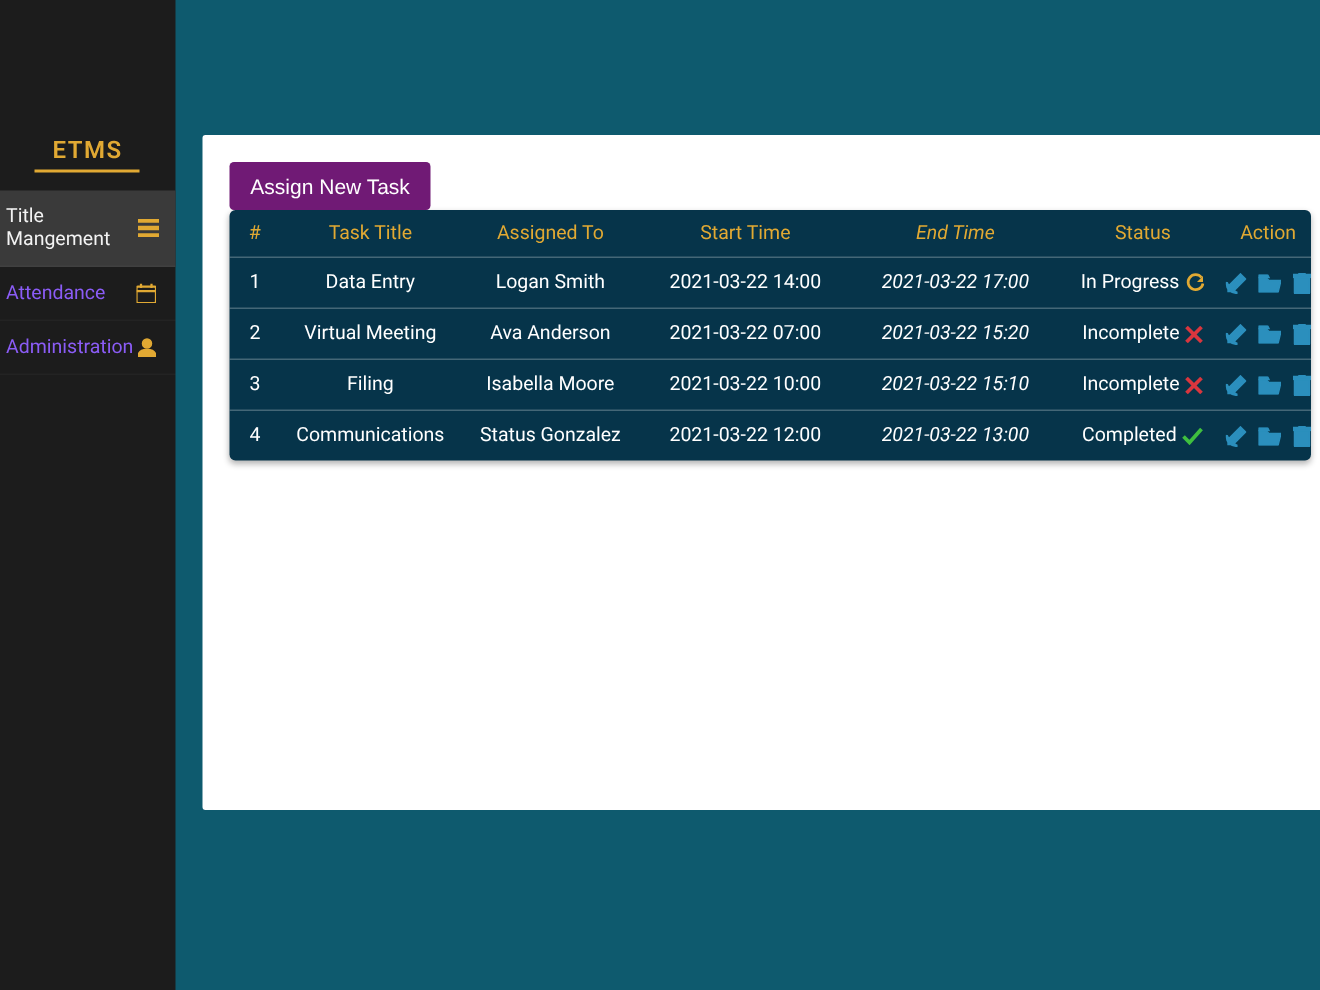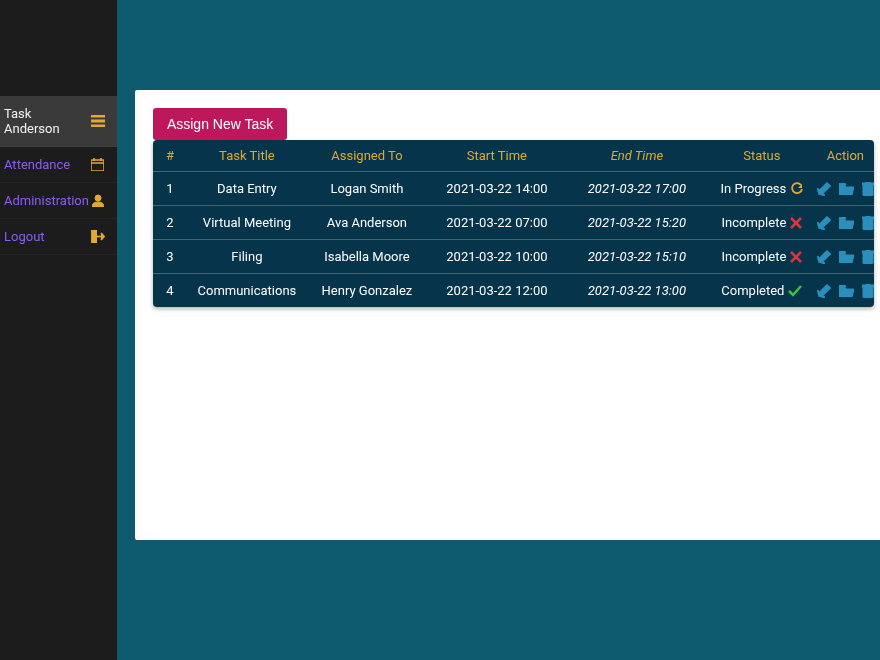--- a/index.html
+++ b/index.html
@@ -10,21 +10,21 @@
   .brand { color: #e1a933; font-size: 16px; font-weight: 600; letter-spacing: 1px; }
   .brand-underline { height: 2px; width: 70px; background: #e1a933; margin: 4px auto 0 auto; }
   .nav { margin-top: 6px; }
   .nav-item { display: flex; align-items: center; justify-content: space-between; padding: 10px 10px 10px 4px; font-size: 13px; color: #8b5cf6; cursor: pointer; border-bottom: 1px solid rgba(255,255,255,0.03); }
   .nav-item.active { background: #3a3a3a; color: #f3f3f3; }
   .nav-item .nav-icon { width: 18px; height: 14px; display: flex; align-items: center; justify-content: center; }
   .nav-item.active .nav-icon svg { fill: #e1a933; stroke: #e1a933; }
   .nav-item .nav-icon svg { fill: #e1a933; stroke: #e1a933; }
   .content { flex: 1; padding: 90px 6px 6px 18px; }
   .card { background: #fff; border-radius: 2px; padding: 18px 18px 30px 18px; height: 450px; }
-  .assign-btn { background: #be185d; color: #fff; border: none; padding: 8px 14px; font-size: 14px; border-radius: 3px; cursor: pointer; }
+  .assign-btn { background: #701a75; color: #fff; border: none; padding: 8px 14px; font-size: 14px; border-radius: 3px; cursor: pointer; }
   .section-title { text-align: center; font-size: 20px; color: #3a3a3a; margin: 14px 0 10px 0; font-weight: 400; }
   .table { width: 100%; background: #06344a; border-radius: 4px; overflow: hidden; box-shadow: 0 2px 4px rgba(0,0,0,0.3); }
   .thead, .trow { display: flex; align-items: center; color: #fff; font-size: 13px; border-bottom: 1px solid rgba(255,255,255,0.25); }
   .thead { color: #e1a933; padding: 8px 0; font-size: 13px; }
   .trow { padding: 9px 0; }
   .trow:last-child { border-bottom: none; }
   .c-idx { width: 34px; text-align: center; }
   .c-title { width: 120px; text-align: center; }
   .c-assigned { width: 120px; text-align: center; }
   .c-start { width: 140px; text-align: center; }
@@ -34,23 +34,27 @@
   .thead .c-status, .thead .c-action { display: block; }
   .status-icon { display: inline-flex; }
   .act-icon { cursor: pointer; display: inline-flex; }
   .act-icon svg { stroke: #2b8fbd; fill: #2b8fbd; }
 </style>
 </head>
 <body>
 
 <div class="viewport">
   <aside class="sidebar">
+    <div class="brand-wrap">
+      <div class="brand">ETMS</div>
+      <div class="brand-underline"></div>
+    </div>
     <nav class="nav">
       <div class="nav-item active">
-        <span>Task Anderson</span>
+        <span>Title Mangement</span>
         <span class="nav-icon">
           <svg width="14" height="12" viewBox="0 0 14 12">
               <rect x="0" y="0" width="14" height="2"></rect>
               <rect x="0" y="5" width="14" height="2"></rect>
               <rect x="0" y="10" width="14" height="2"></rect>
             </svg>
         </span>
       </div>
       <div class="nav-item">
         <span>Attendance</span>
@@ -62,30 +66,20 @@
               <line x1="10" y1="0" x2="10" y2="3" stroke-width="1.5"></line>
             </svg>
         </span>
       </div>
       <div class="nav-item">
         <span>Administration</span>
         <span class="nav-icon">
           <svg width="12" height="13" viewBox="0 0 12 13">
               <circle cx="6" cy="4" r="3"></circle>
               <path d="M0 13 C0 9 3 8 6 8 C9 8 12 9 12 13 Z"></path>
-            </svg>
-        </span>
-      </div>
-      <div class="nav-item">
-        <span>Logout</span>
-        <span class="nav-icon">
-          <svg width="14" height="13" viewBox="0 0 14 13" fill="none" stroke-width="1.8">
-              <path d="M6 1 L1 1 L1 12 L6 12"></path>
-              <path d="M4 6.5 L13 6.5"></path>
-              <path d="M10 3 L13 6.5 L10 10"></path>
             </svg>
         </span>
       </div>
     </nav>
   </aside>
 
   <main class="content">
     <div class="card">
       <button class="assign-btn">Assign New Task</button>
 
@@ -207,21 +201,21 @@
                     <rect x="1" y="3" width="10" height="11" rx="1"></rect>
                     <rect x="0" y="1" width="12" height="2"></rect>
                     <rect x="4" y="0" width="4" height="1.5"></rect>
                   </svg>
                 </span>
               </div>
             </div>
             <div class="trow">
               <div class="c-idx">4</div>
               <div class="c-title">Communications</div>
-              <div class="c-assigned">Henry Gonzalez</div>
+              <div class="c-assigned">Status Gonzalez</div>
               <div class="c-start">2021-03-22 12:00</div>
               <div class="c-end">2021-03-22 13:00</div>
               <div class="c-status">
                 <span>Completed</span>
                 <span class="status-icon">
                   <svg width="14" height="12" viewBox="0 0 14 12" stroke="#3fbf3f" stroke-width="2.5" fill="none">
                     <path d="M1 6 L5 10 L13 1"></path>
                   </svg>
                 </span>
               </div>

